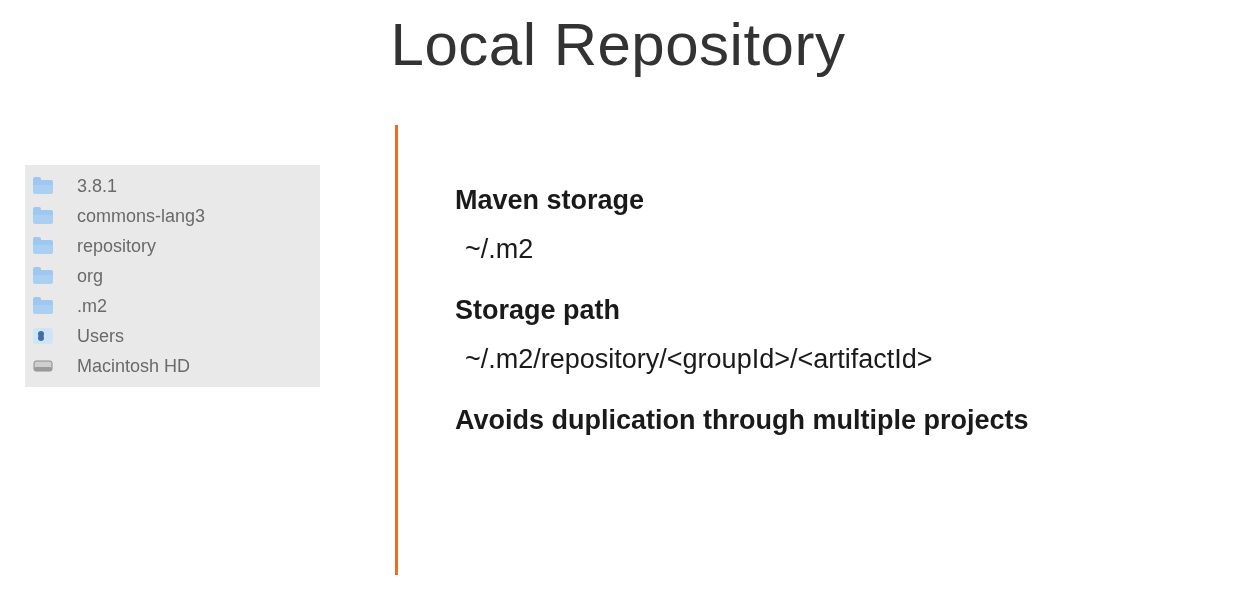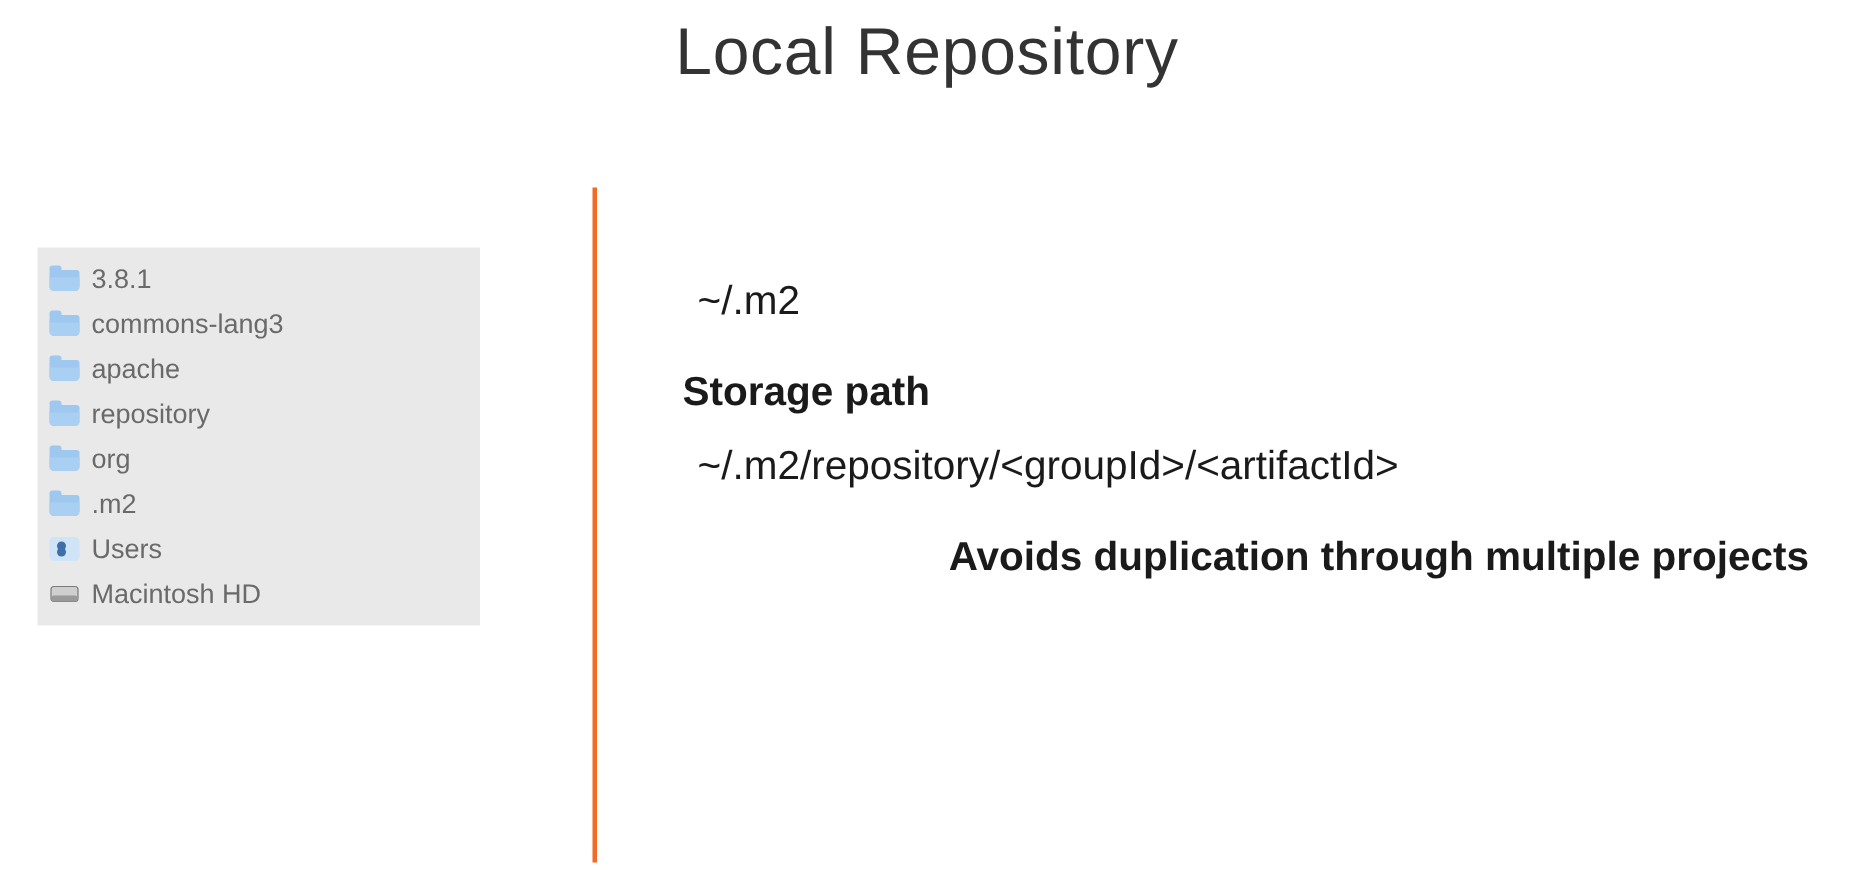--- a/index.html
+++ b/index.html
@@ -18,21 +18,21 @@
     height: 596px;
     box-sizing: border-box;
   }
   .title {
     position: absolute;
     top: 10px;
     left: 0;
     right: 0;
     text-align: center;
     font-weight: 300;
-    font-size: 44px;
+    font-size: 60px;
     letter-spacing: 0.5px;
     color: #333;
   }
   .divider {
     position: absolute;
     top: 125px;
     left: 395px;
     width: 0;
     height: 450px;
     border-left: 3px solid #f26a25;
@@ -46,21 +46,21 @@
     padding: 6px 6px;
     box-sizing: border-box;
     font-size: 18px;
     line-height: 30px;
     color: #6a6a6a;
   }
   .folder-row {
     display: flex;
     align-items: center;
     height: 30px;
-    gap: 8px;
+    gap: 24px;
     padding-left: 2px;
   }
   .folder-row .label {
     white-space: nowrap;
   }
   .icon {
     width: 20px;
     height: 16px;
     flex: 0 0 20px;
     display: inline-block;
@@ -129,45 +129,40 @@
     margin-left: 10px;
     margin-bottom: 30px;
   }
   .content .heading2 {
     font-weight: 700;
     margin-bottom: 18px;
   }
   .content .last {
     font-weight: 700;
     margin-top: 6px;
-    text-align: right;
   }
 </style>
 </head>
 <body>
 
 <div class="slide">
 
   <div class="title">Local Repository</div>
 
   <div class="divider"></div>
 
   <div class="folder-panel">
 
   <div class="folder-row">
         <span class="icon icon-folder"></span>
         <span class="label">3.8.1</span>
       </div>
       <div class="folder-row">
         <span class="icon icon-folder"></span>
         <span class="label">commons-lang3</span>
-      </div>
-      <div class="folder-row">
-        <span class="icon icon-folder"></span>
-        <span class="label">apache</span>
       </div>
       <div class="folder-row">
         <span class="icon icon-folder"></span>
         <span class="label">repository</span>
       </div>
       <div class="folder-row">
         <span class="icon icon-folder"></span>
         <span class="label">org</span>
       </div>
       <div class="folder-row">
@@ -183,19 +178,20 @@
           <svg viewBox="0 0 20 16">
             <rect x="1" y="3" width="18" height="10" rx="2" fill="#cfcfcf" stroke="#7a7a7a" stroke-width="0.8"></rect>
             <rect x="1" y="9" width="18" height="4" rx="2" fill="#9a9a9a"></rect>
           </svg>
         </span>
         <span class="label">Macintosh HD</span>
       </div>
     </div>
 
   <div class="content">
+    <div class="heading">Maven storage</div>
     <div class="sub">~/.m2</div>
     <div class="heading2">Storage path</div>
     <div class="sub">~/.m2/repository/&lt;groupId&gt;/&lt;artifactId&gt;</div>
     <div class="last">Avoids duplication through multiple projects</div>
   </div>
 
 </div>
 
 </body></html>

